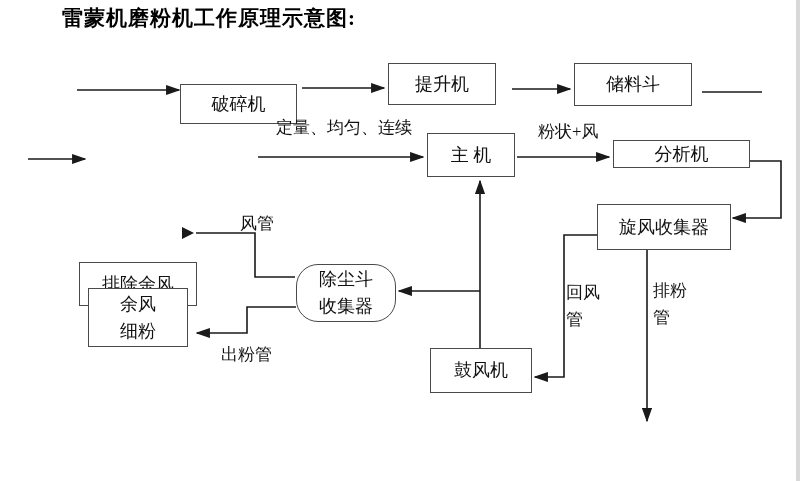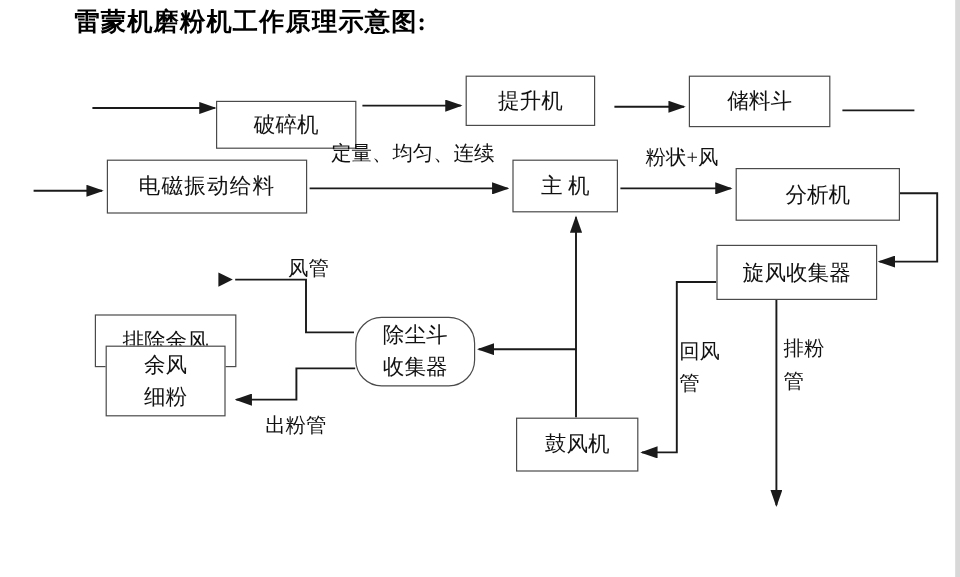--- a/index.html
+++ b/index.html
@@ -40,21 +40,21 @@
     line-height:27px;
     white-space:nowrap;
   }
   .elabel.wrap{white-space:normal;word-break:break-all;width:38px;}
   
   #node-crusher  {left:180px;top:62px; width:117px;height:40px;margin-top:22px;}
   #node-elevator {left:388px;top:63px; width:108px;height:42px;}
   #node-hopper   {left:574px;top:63px; width:118px;height:43px;}
   #node-feeder   {left:89px; top:133px;width:167px;height:45px;letter-spacing:1px;}
   #node-main     {left:427px;top:133px;width:88px; height:44px;}
-  #node-analyzer {left:613px;top:140px;width:137px;height:44px;text-align:center;}
+  #node-analyzer {left:613px;top:140px;width:137px;height:28px;text-align:center;}
   #node-cyclone  {left:597px;top:204px;width:134px;height:46px;}
   #node-exhaust  {left:79px; top:219px;width:118px;height:44px;margin-top:43px;}
   #node-residual {left:88px; top:288px;width:100px;height:59px;}
   #node-dust     {left:296px;top:264px;width:100px;height:58px;border-radius:22px;}
   #node-blower   {left:430px;top:348px;width:102px;height:45px;}
   #node-product  {left:614px;top:425px;width:68px; height:42px;}
   
   #label-feed-quality {left:276px;top:114px;}
   #label-powder-air   {left:538px;top:118px;}
   #label-air-duct     {left:240px;top:210px;}
@@ -90,21 +90,20 @@
       <line x1="480" y1="291" x2="399" y2="291" marker-end="url(#arrow)"></line>
       <polyline points="196,233 255,233 255,277 295,277"></polyline>
       <polyline points="296,307 247,307 247,333 197,333" marker-end="url(#arrow)"></polyline>
       <polygon points="182,227 194,233 182,239" fill="#1a1a1a" stroke="none"></polygon>
     </g>
   </svg>
 
   <div class="node" id="node-crusher">破碎机</div>
   <div class="node" id="node-elevator">提升机</div>
   <div class="node" id="node-hopper">储料斗</div>
-  <div class="node" id="node-feeder">电磁振动给料</div>
   <div class="node" id="node-main">主 机</div>
   <div class="node" id="node-analyzer">分析机</div>
   <div class="node" id="node-cyclone">旋风收集器</div>
   <div class="node" id="node-exhaust">排除余风</div>
   <div class="node" id="node-residual">余风
 细粉</div>
   <div class="node" id="node-dust">除尘斗
 收集器</div>
   <div class="node" id="node-blower">鼓风机</div>
 

